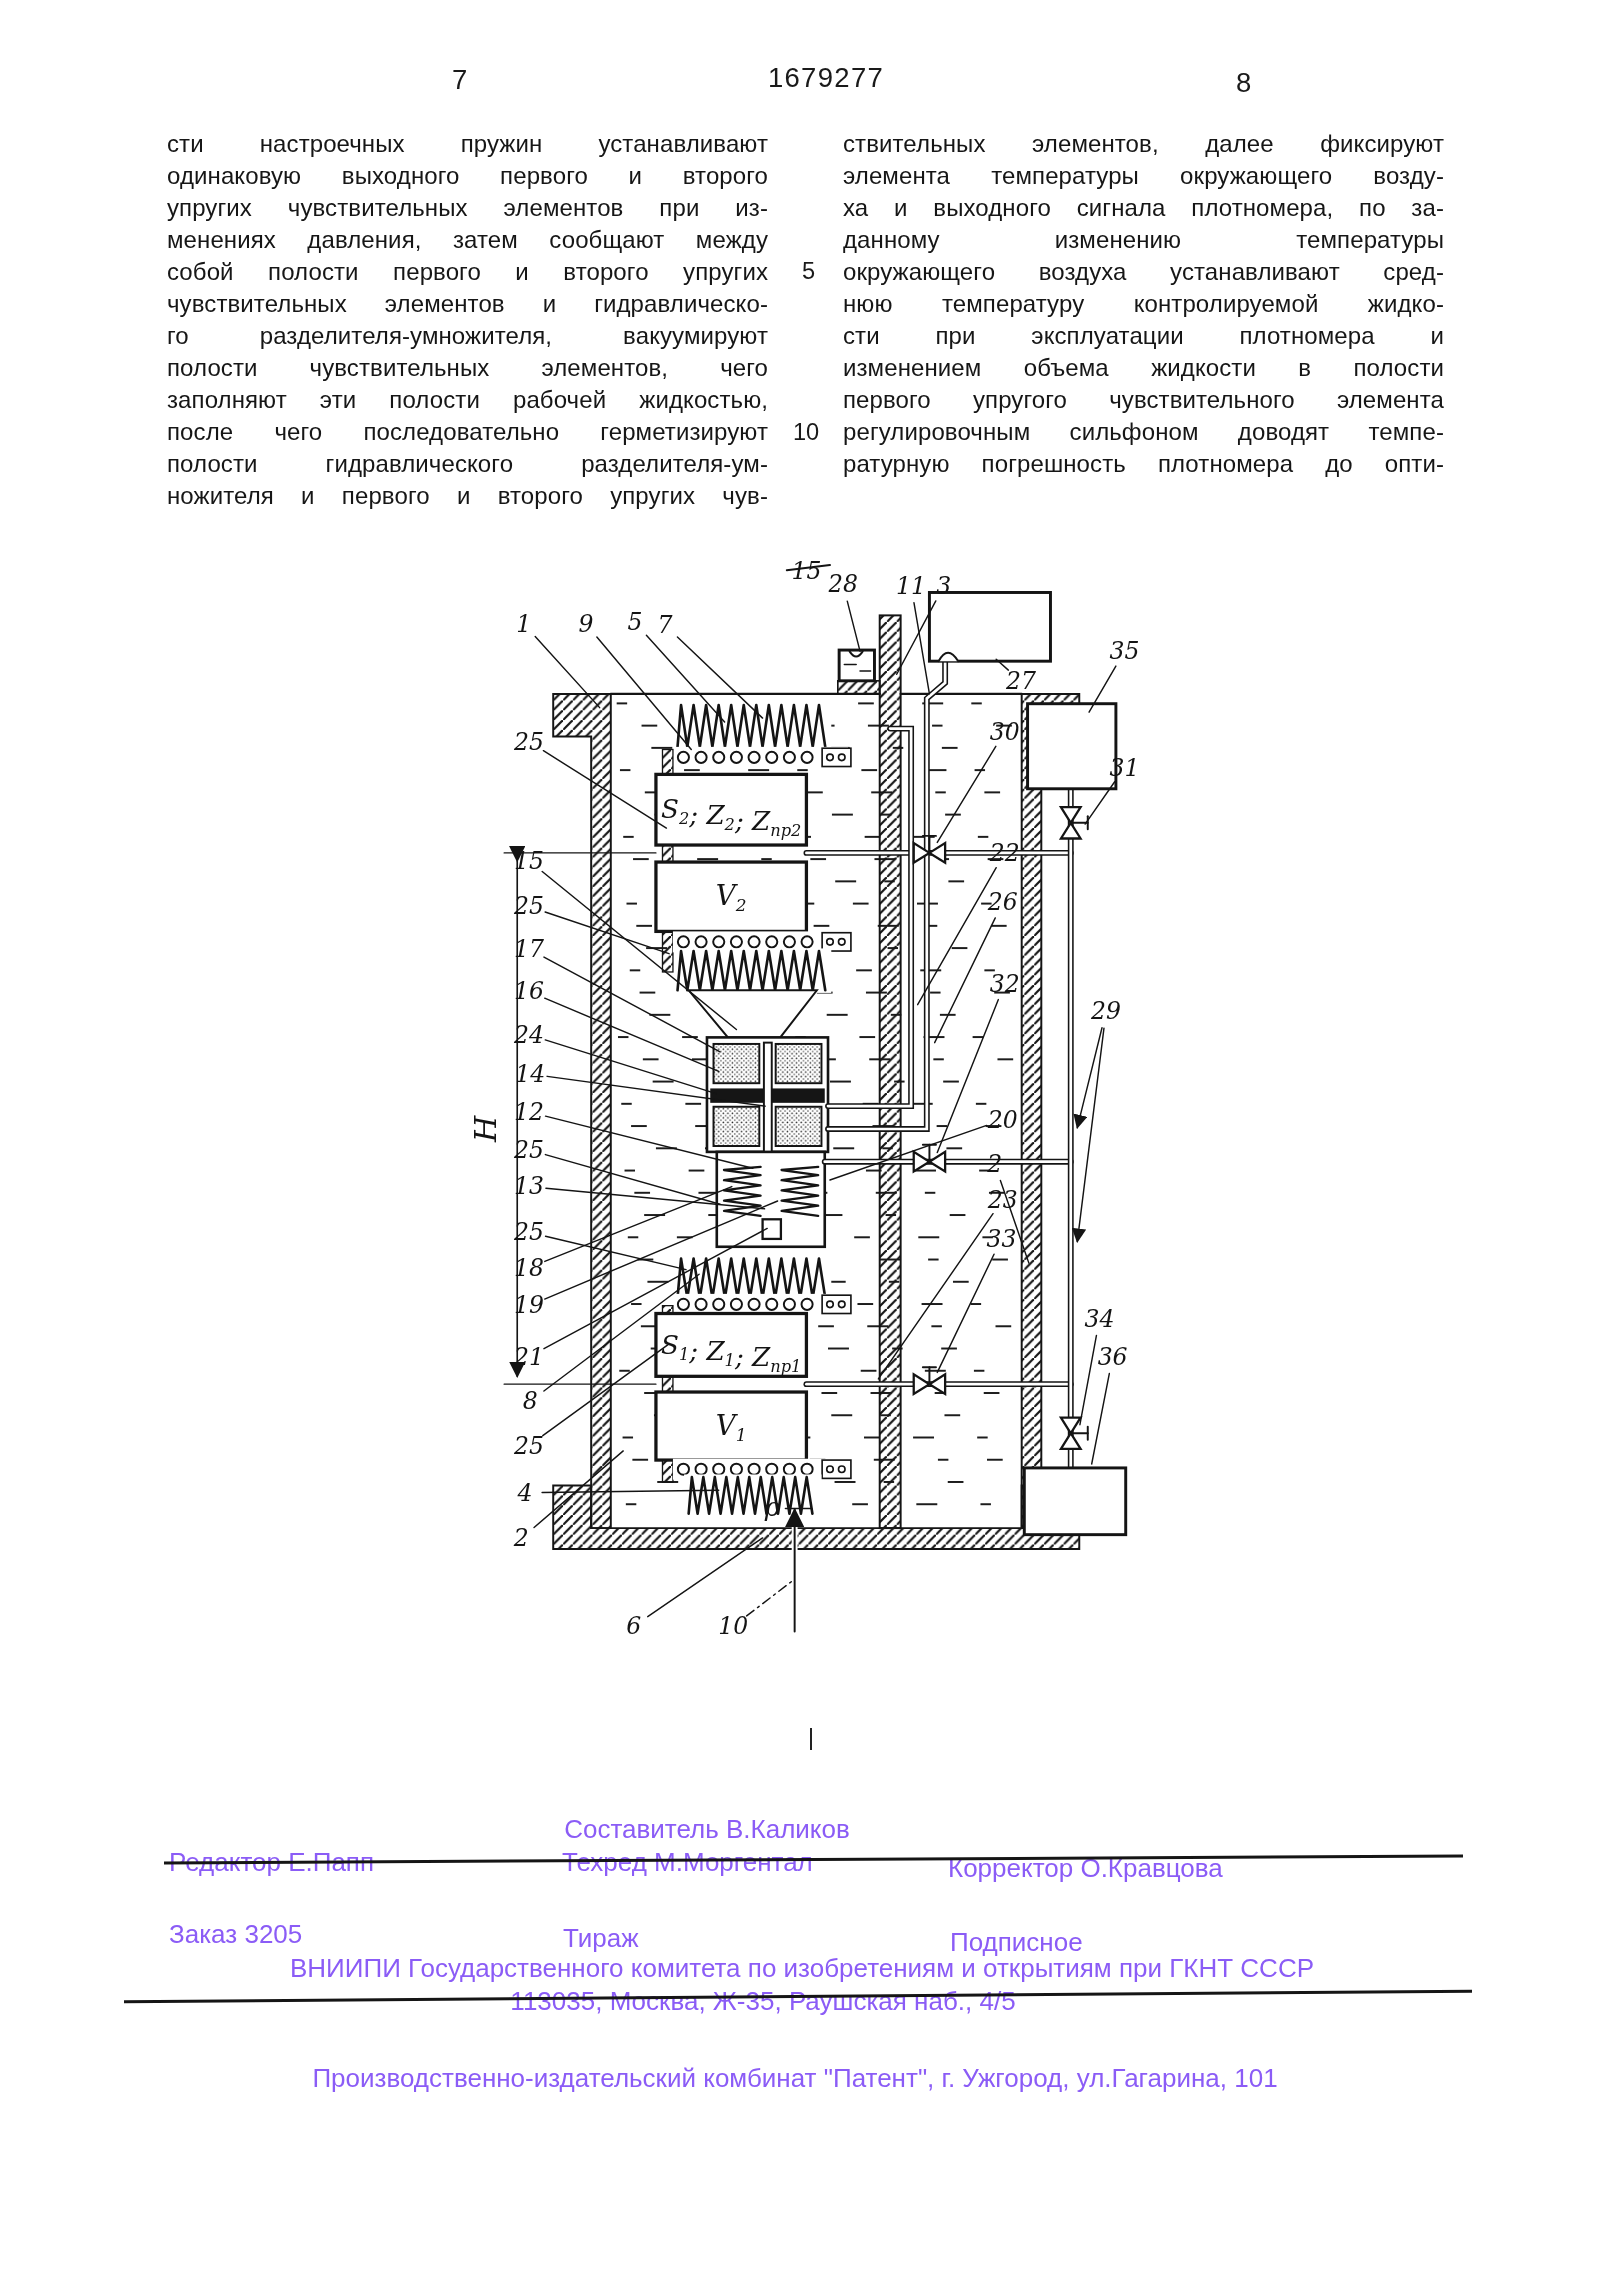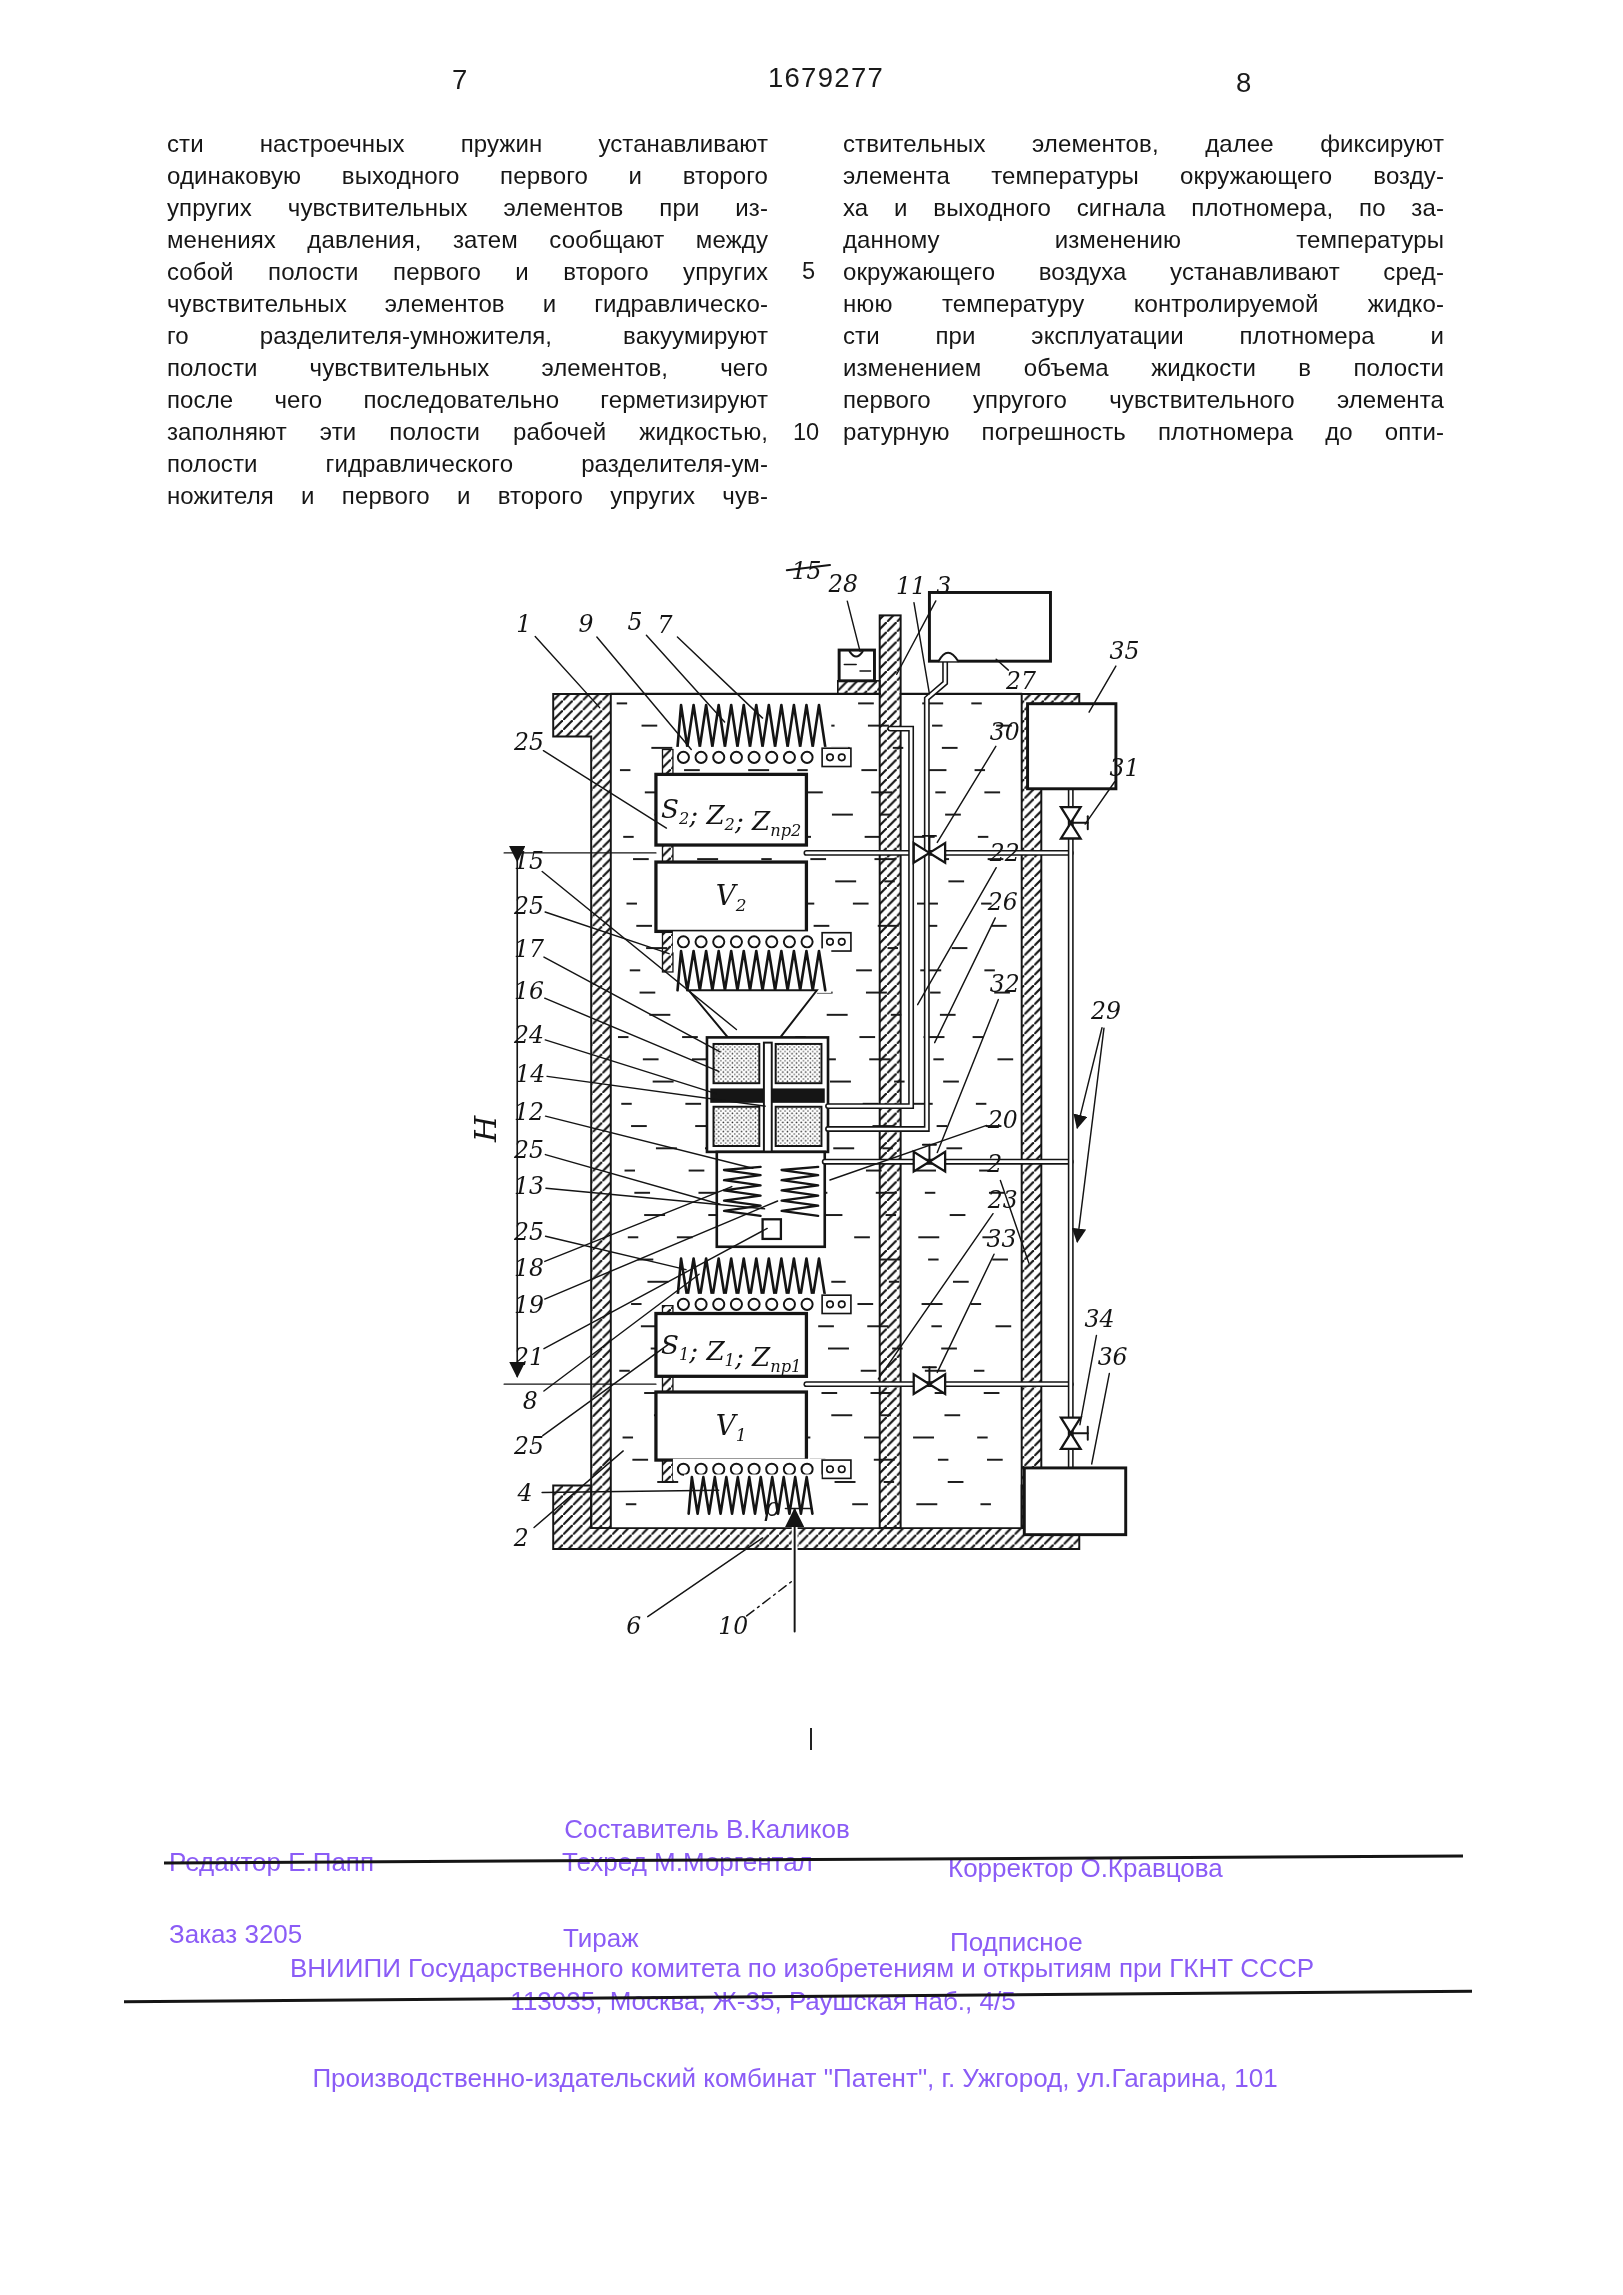--- a/index.html
+++ b/index.html
@@ -33,35 +33,36 @@
 
   <div class="col" id="col-left" style="left:167px;top:128px;">
       <div class="ln">сти настроечных пружин устанавливают</div>
       <div class="ln">одинаковую выходного первого и второго</div>
       <div class="ln">упругих чувствительных элементов при из-</div>
       <div class="ln">менениях давления, затем сообщают между</div>
       <div class="ln">собой полости первого и второго упругих</div>
       <div class="ln">чувствительных элементов и гидравлическо-</div>
       <div class="ln">го разделителя-умножителя, вакуумируют</div>
       <div class="ln">полости чувствительных элементов, чего</div>
+      <div class="ln">заполняют эти полости рабочей жидкостью,</div>
       <div class="ln">после чего последовательно герметизируют</div>
-      <div class="ln">заполняют эти полости рабочей жидкостью,</div>
       <div class="ln">полости гидравлического разделителя-ум-</div>
       <div class="ln">ножителя и первого и второго упругих чув-</div>
     </div>
   <div class="col" id="col-right" style="left:843px;top:128px;">
       <div class="ln">ствительных элементов, далее фиксируют</div>
       <div class="ln">элемента температуры окружающего возду-</div>
       <div class="ln">ха и выходного сигнала плотномера, по за-</div>
       <div class="ln">данному изменению температуры</div>
       <div class="ln">окружающего воздуха устанавливают сред-</div>
       <div class="ln">нюю температуру контролируемой жидко-</div>
       <div class="ln">сти при эксплуатации плотномера и</div>
       <div class="ln">изменением объема жидкости в полости</div>
       <div class="ln">первого упругого чувствительного элемента</div>
+      <div class="ln">регулировочным сильфоном доводят темпе-</div>
       <div class="ln">ратурную погрешность плотномера до опти-</div>
     </div>
   <div class="lnum" id="marker5" style="left: 802px; top: 258px;">5</div>
   <div class="lnum" id="marker10" style="left: 793px; top: 419px;">10</div>
 
   <svg id="fig" style="position:absolute;left:406px;top:553px;" width="916" height="1152" viewBox="0 0 1400 1760">
     <defs>
       <pattern id="hatch" width="15" height="15" patternUnits="userSpaceOnUse">
         <path d="M-4,19 L19,-4" stroke="#141414" stroke-width="3.4" fill="none"></path>
       </pattern>

